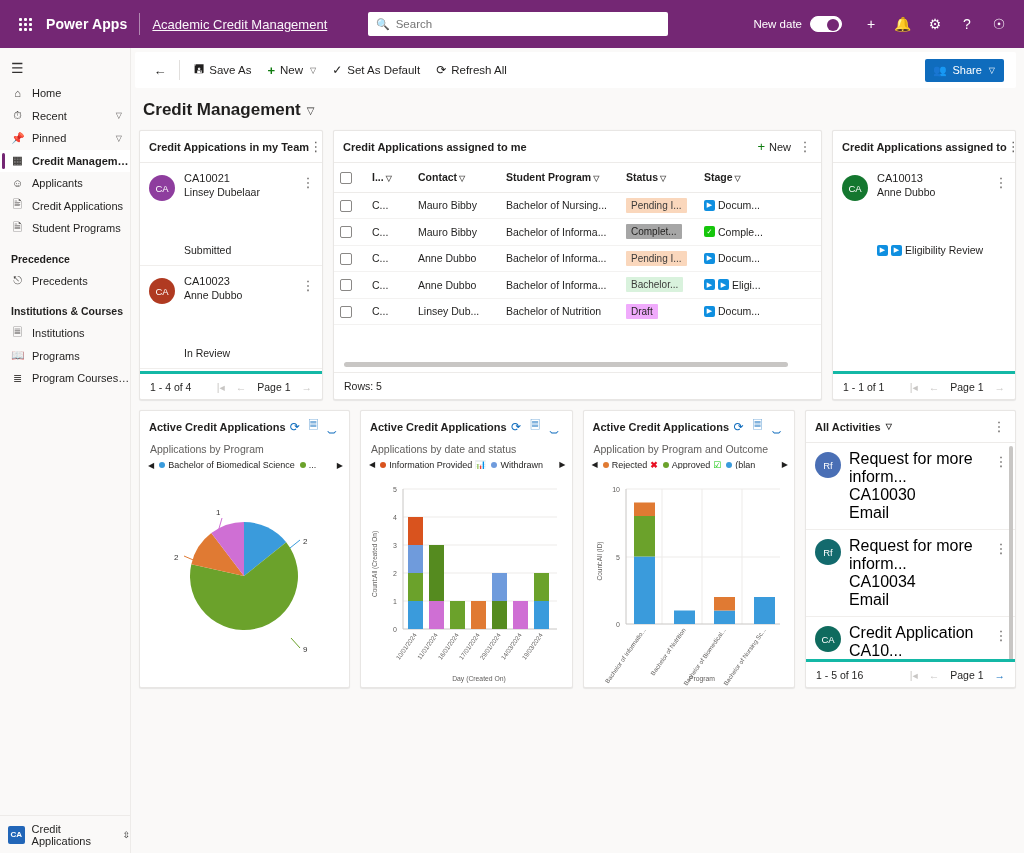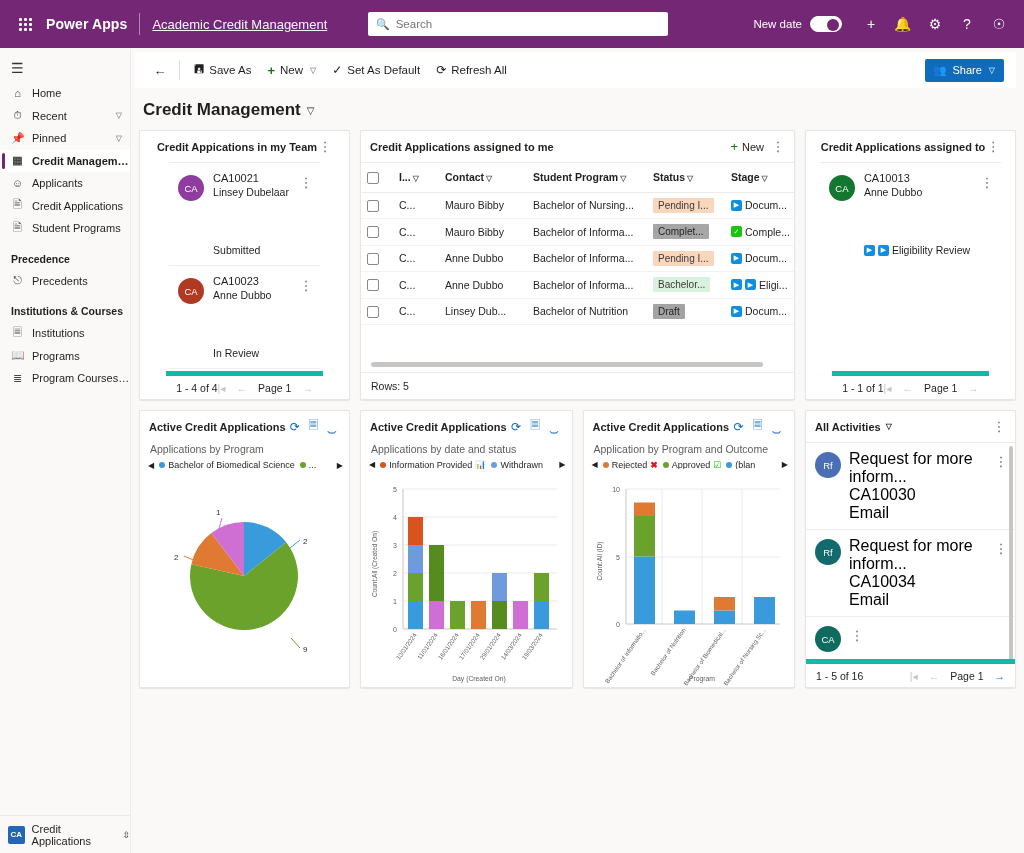--- a/index.html
+++ b/index.html
@@ -108,33 +108,33 @@
   .card-head {
     height: 31px; display: flex; align-items: center; padding: 0 8px 0 9px; flex-shrink: 0;
   }
   .card-title { font-size: 11px; font-weight: bold; color: #201f1e; white-space: nowrap; }
   .card-head .spacer { margin-left: auto; }
   .hd-icon { width: 20px; height: 22px; display: flex; align-items: center; justify-content: center; color: #0f6cbd; font-size: 12px; cursor: pointer; }
   .kebab { width: 16px; height: 22px; display: flex; align-items: center; justify-content: center; color: #605e5c; font-size: 13px; cursor: pointer; letter-spacing:0; }
   .newbtn { display: flex; align-items: center; gap: 4px; font-size: 11px; color: #201f1e; padding: 0 6px; height: 22px; cursor: pointer; }
   .newbtn .plus { color: #107c10; font-size: 13px; }
   
-  .list-card { width: 211px; align-items: center; }
+  .list-card { width: 184px; }
   .list-body { flex: 1; border-top: 1px solid #edebe9; overflow: hidden; }
   .lrow { display: flex; padding: 8px 6px 8px 9px; border-bottom: 1px solid #f0eeec; gap: 9px; cursor: pointer; }
   .av {
     width: 26px; height: 26px; border-radius: 50%; color: #fff; font-size: 9.5px;
     display: flex; align-items: center; justify-content: center; flex-shrink: 0; margin-top: 4px; font-weight: 500;
   }
   .lrow .txts { flex: 1; min-width: 0; }
   .lrow .l1 { font-size: 11px; color: #201f1e; line-height: 14px; white-space: nowrap; overflow: hidden; text-overflow: ellipsis; }
   .lrow .l2 { font-size: 10.5px; color: #201f1e; line-height: 14px; white-space: nowrap; overflow: hidden; text-overflow: ellipsis; }
   .lrow .l3 { font-size: 10.5px; color: #201f1e; line-height: 14px; white-space: nowrap; overflow: hidden; text-overflow: ellipsis; display: flex; align-items: center; gap: 3px; margin-top: 44px; }
   .pager {
-    height: 28px; border-top: 5px solid #14b8a6; display: flex; align-items: center;
+    height: 28px; border-top: 3px solid #14b8a6; display: flex; align-items: center;
     padding: 0 10px; font-size: 10.5px; color: #201f1e; flex-shrink: 0;
   }
   .pager .cnt { }
   .pager .nav { margin-left: auto; display: flex; align-items: center; gap: 11px; }
   .pager .nav span { cursor: pointer; }
   .pg-dis { color: #c8c6c4; }
   .pg-en { color: #0f6cbd; }
   
   .grid-card { flex: 1; min-width: 0; }
   .gwrap { border-top: 1px solid #edebe9; flex: 1; display: flex; flex-direction: column; overflow: hidden; }
@@ -451,21 +451,21 @@
                         <span class="sq-ic" style="background:#0f8fe0">▶</span>
                         <span>Eligi...</span>
                       </span>
                     </td>
               </tr>
               <tr>
                 <td><span class="cb"></span></td>
                 <td class="lnk">C...</td>
                 <td>Linsey Dub...</td>
                 <td>Bachelor of Nutrition</td>
-                <td><span class="badge" style="background:#a3a3a3;color:#201f1e">Draft</span></td>
+                <td><span class="badge" style="background:#f0abfc;color:#201f1e">Draft</span></td>
                 <td>
                       <span class="stage-cell">
                         <span class="sq-ic" style="background:#0f8fe0">▶</span>
                         <span>Docum...</span>
                       </span>
                     </td>
               </tr>
             </tbody>
               </table>
             <div style="flex:1"></div>
@@ -729,20 +729,24 @@
               <div class="av" style="background:#136a6d;margin-top:2px">Rf</div>
               <div class="txts" style="flex:1;min-width:0">
                 <div class="l1">Request for more inform...</div>
                 <div class="l2">CA10034</div>
                 <div class="l3">Email</div>
               </div>
               <span class="kebab">⋮</span>
             </div>
             <div class="act-row">
               <div class="av" style="background:#0f6b5e;margin-top:2px">CA</div>
+              <div class="txts" style="flex:1;min-width:0">
+                <div class="l1">Credit Application CA10...</div>
+
+              </div>
               <span class="kebab">⋮</span>
             </div>
 
             <div class="act-scroll"></div>
           </div>
           <div class="pager">
             <span class="cnt">1 - 5 of 16</span>
             <span class="nav">
               <span class="pg-dis">|◂</span>
               <span class="pg-dis">←</span>

